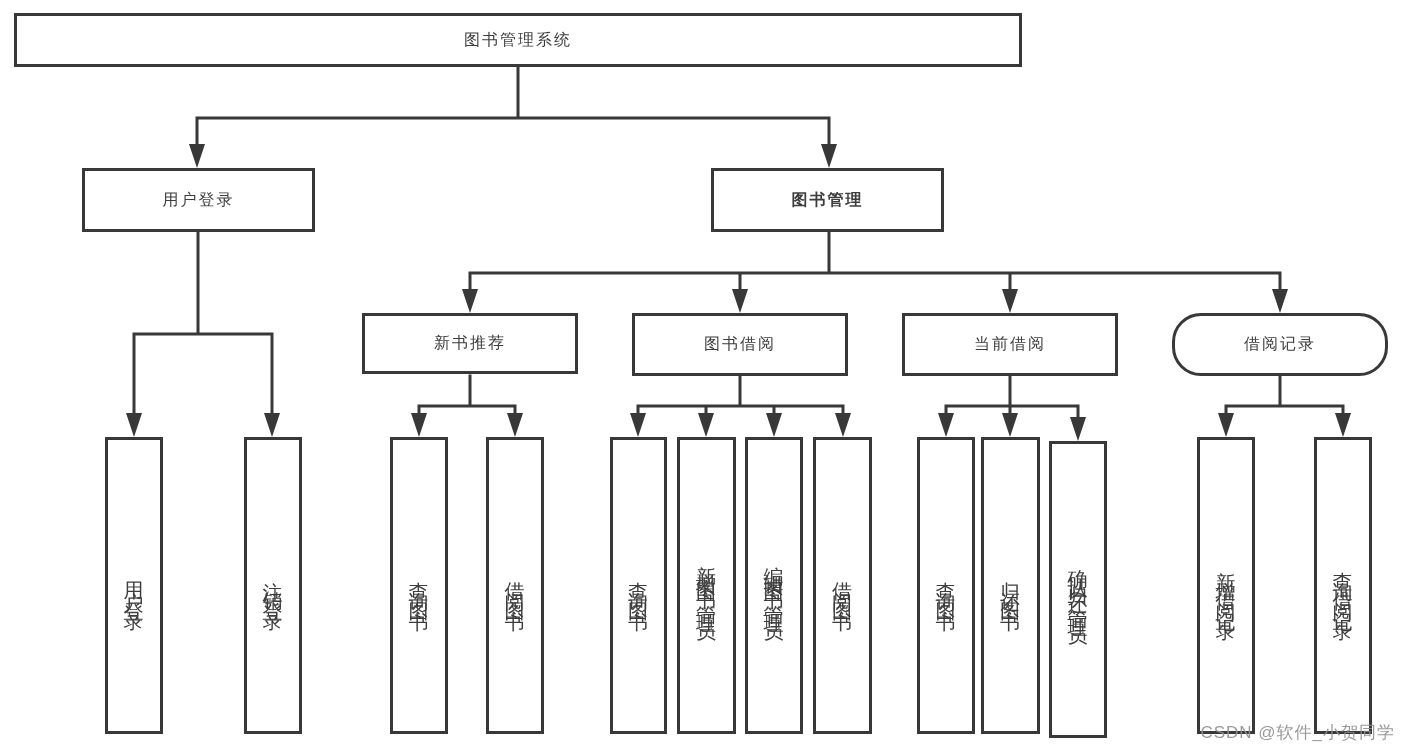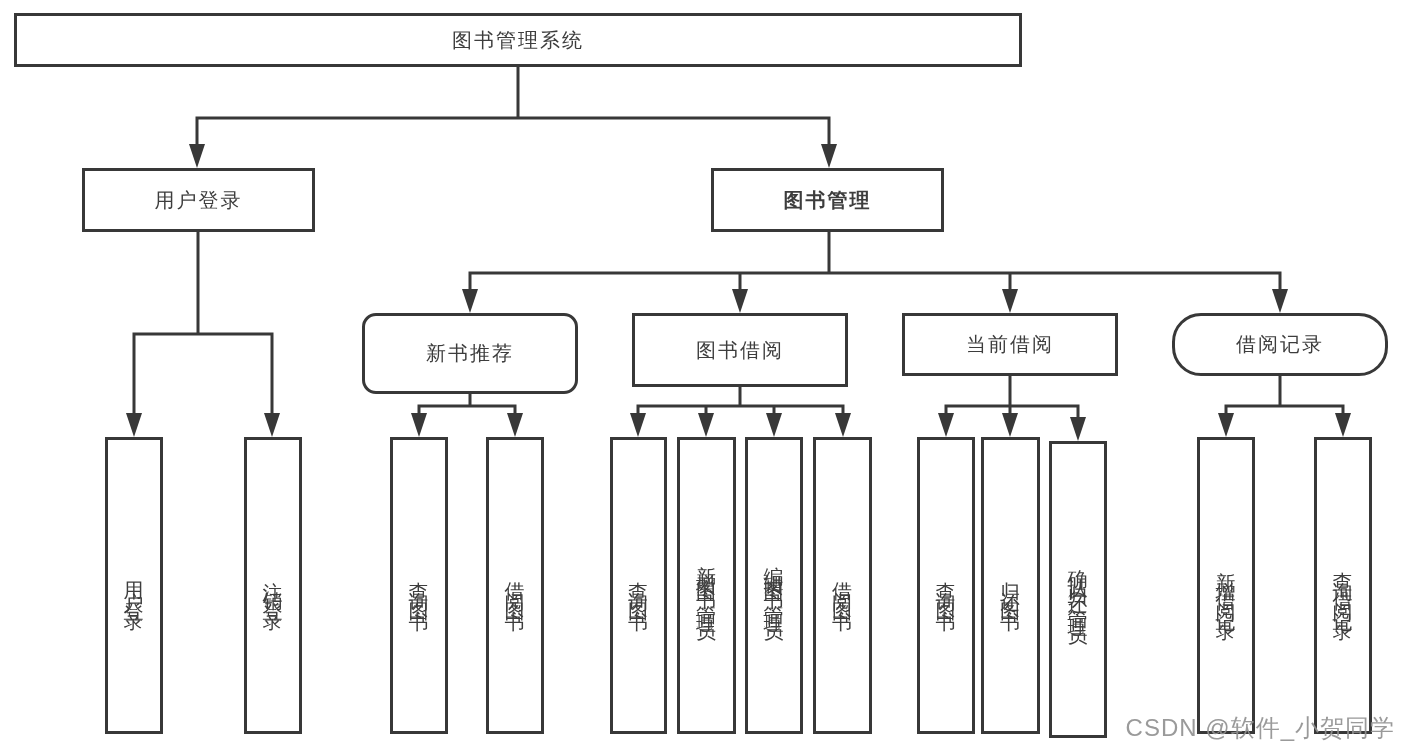--- a/index.html
+++ b/index.html
@@ -12,54 +12,54 @@
   }
   .wires{position:absolute;left:0;top:0;width:1405px;height:747px;}
   .box{
     position:absolute;
     box-sizing:border-box;
     border:3px solid #383838;
     background:#ffffff;
     display:flex;align-items:center;justify-content:center;
     color:#3d3d3d;
   }
-  .h{font-size:20px;letter-spacing:2px;white-space:nowrap;}
+  .h{font-size:16px;letter-spacing:2px;white-space:nowrap;}
   .v{
     writing-mode:vertical-rl;
     font-size:20px;
     letter-spacing:10px;
     line-height:1;
   }
   .v.tight{letter-spacing:8px;}
   
   .n-root{left:14px;top:13px;width:1008px;height:54px;}
   .n-login{left:82px;top:168px;width:233px;height:64px;}
   .n-bookmgmt{left:711px;top:168px;width:233px;height:64px;font-weight:bold;}
-  .n-recommend{left:362px;top:313px;width:216px;height:81px;border-radius:14px;}
-  .n-borrow{left:632px;top:313px;width:216px;height:74px;}
+  .n-recommend{left:362px;top:313px;width:216px;height:61px;}
+  .n-borrow{left:632px;top:313px;width:216px;height:63px;}
   .n-current{left:902px;top:313px;width:216px;height:63px;}
   .n-records{left:1172px;top:313px;width:216px;height:63px;border-radius:29px;}
   .leaf{top:437px;height:297px;}
   .a1{left:105px;width:58px;}
   .a2{left:244px;width:58px;}
   .b1{left:390px;width:58px;}
   .b2{left:486px;width:58px;}
   .c1{left:610px;width:57px;}
   .c2{left:677px;width:59px;}
   .c3{left:745px;width:58px;}
   .c4{left:813px;width:59px;}
   .d1{left:917px;width:58px;}
   .d2{left:981px;width:59px;}
   .d3{left:1049px;width:58px;top:441px;height:297px;}
   .e1{left:1197px;width:58px;}
   .e2{left:1314px;width:58px;}
   .watermark{
     position:absolute;
     right:10px;bottom:3px;
-    font-size:24px;
+    font-size:17px;
     color:rgba(145,145,145,0.92);
     letter-spacing:1px;
     white-space:nowrap;
     z-index:5;
   }
 </style>
 </head>
 <body>
 
 <div class="canvas">

